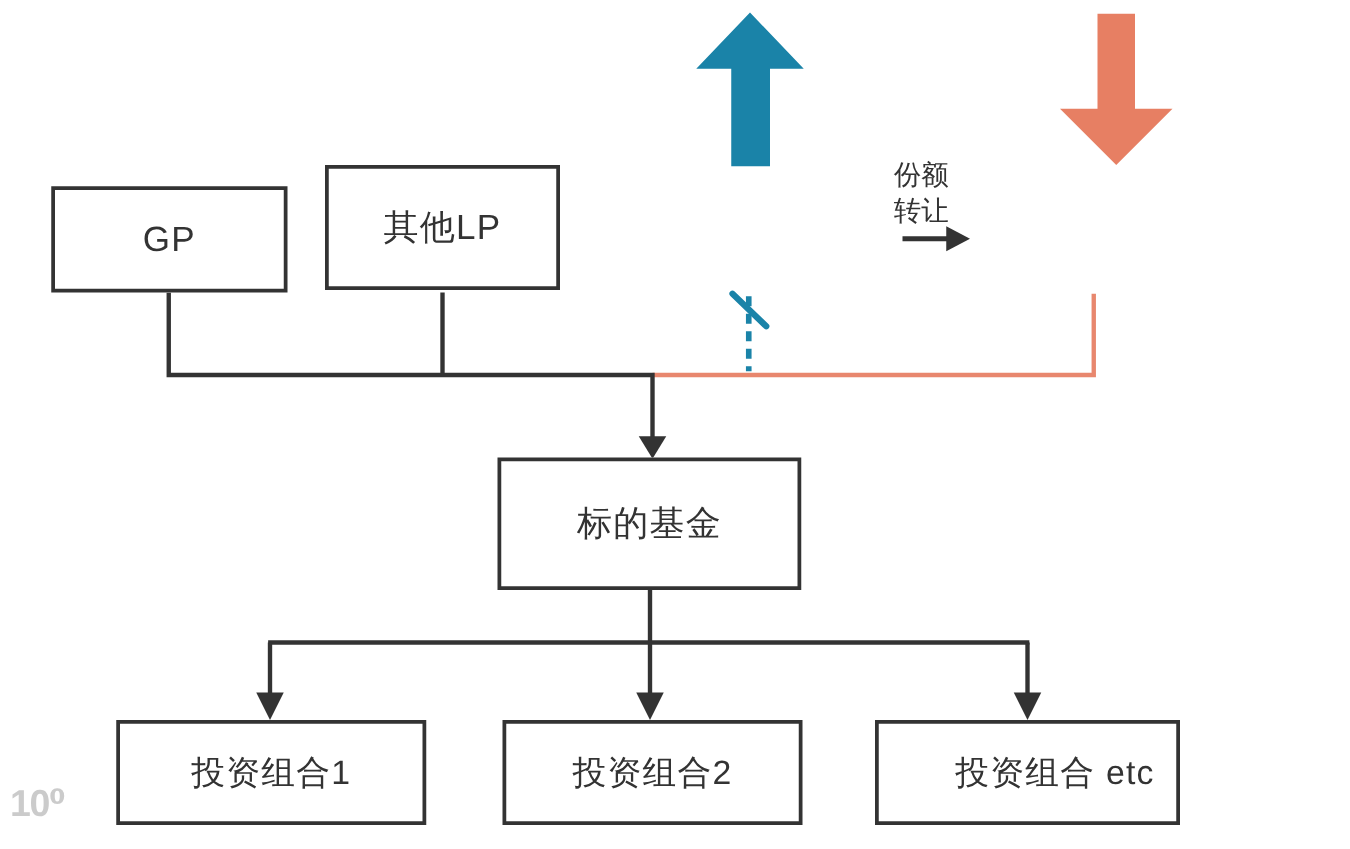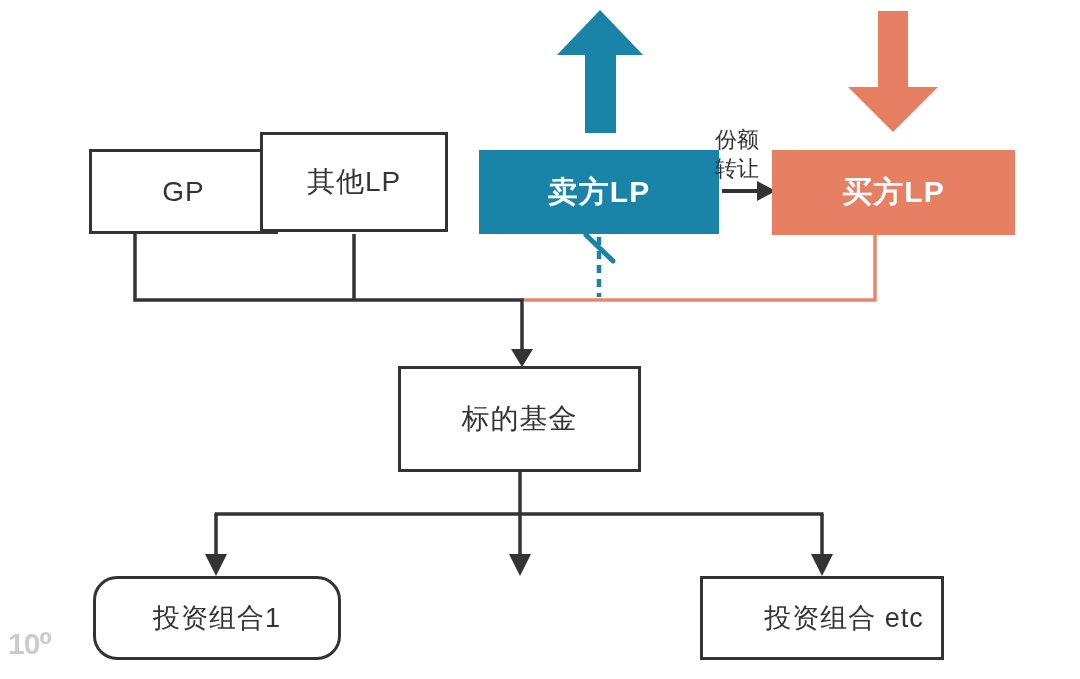--- a/index.html
+++ b/index.html
@@ -9,26 +9,26 @@
   }
   #connectors{position:absolute;left:0;top:0;width:1080px;height:679px;}
   .box{
     position:absolute;box-sizing:border-box;display:flex;align-items:center;justify-content:center;
     background:#ffffff;border:3px solid var(--line);font-size:28px;font-weight:500;
     color:var(--text);letter-spacing:1px;white-space:nowrap;
   }
   .box.filled{border:none;color:#ffffff;font-size:30px;font-weight:600;}
   .box.teal{background:var(--teal);}
   .box.salmon{background:var(--salmon);}
-  #gp-box{left:41px;top:149px;width:189px;height:85px;margin-left:48px;}
+  #gp-box{left:41px;top:149px;width:189px;height:85px;}
   #other-lp-box{left:260px;top:132px;width:188px;height:100px;}
   #seller-lp-box{left:479px;top:150px;width:240px;height:84px;}
   #buyer-lp-box{left:772px;top:150px;width:243px;height:85px;}
   #target-fund-box{left:398px;top:366px;width:243px;height:106px;}
-  #portfolio1-box{left:93px;top:576px;width:248px;height:84px;font-size:27px;border-radius:24px;}
+  #portfolio1-box{left:93px;top:576px;width:248px;height:84px;font-size:27px;}
   #portfolio2-box{left:402px;top:576px;width:240px;height:84px;font-size:27px;}
   #portfolio-etc-box{left:700px;top:576px;width:244px;height:84px;font-size:27px;padding-left:44px;}
   #transfer-label{
     position:absolute;left:715px;top:125px;font-size:22px;line-height:29px;
     font-weight:500;color:var(--text);text-align:left;
   }
   #watermark{
     position:absolute;left:8px;top:626px;z-index:5;display:flex;align-items:flex-end;gap:18px;
     color:var(--watermark);opacity:0.9;font-weight:700;
     text-shadow:1px 1px 0 rgba(255,255,255,0.8);
@@ -66,31 +66,28 @@
     <polygon points="509,554 531,554 520,576" fill="var(--line)"></polygon>
     <polygon points="811,554 833,554 822,576" fill="var(--line)"></polygon>
   </svg>
 
   <div class="box" id="gp-box">
     <span>GP</span>
   </div>
   <div class="box" id="other-lp-box">
     <span>其他LP</span>
   </div>
-  <div class="box filled teal" id="seller-lp-box">
-    <span>卖方LP</span>
-  </div>
-  <div class="box filled salmon" id="buyer-lp-box">
-    <span>买方LP</span>
-  </div>
   <div class="box" id="target-fund-box">
     <span>标的基金</span>
   </div>
   <div class="box" id="portfolio1-box">
     <span>投资组合1</span>
+  </div>
+  <div class="box" id="portfolio2-box">
+    <span>投资组合2</span>
   </div>
   <div class="box" id="portfolio-etc-box">
     <span>投资组合 etc</span>
   </div>
 
   <div id="transfer-label">
     <div>份额</div>
     <div>转让</div>
   </div>
 

